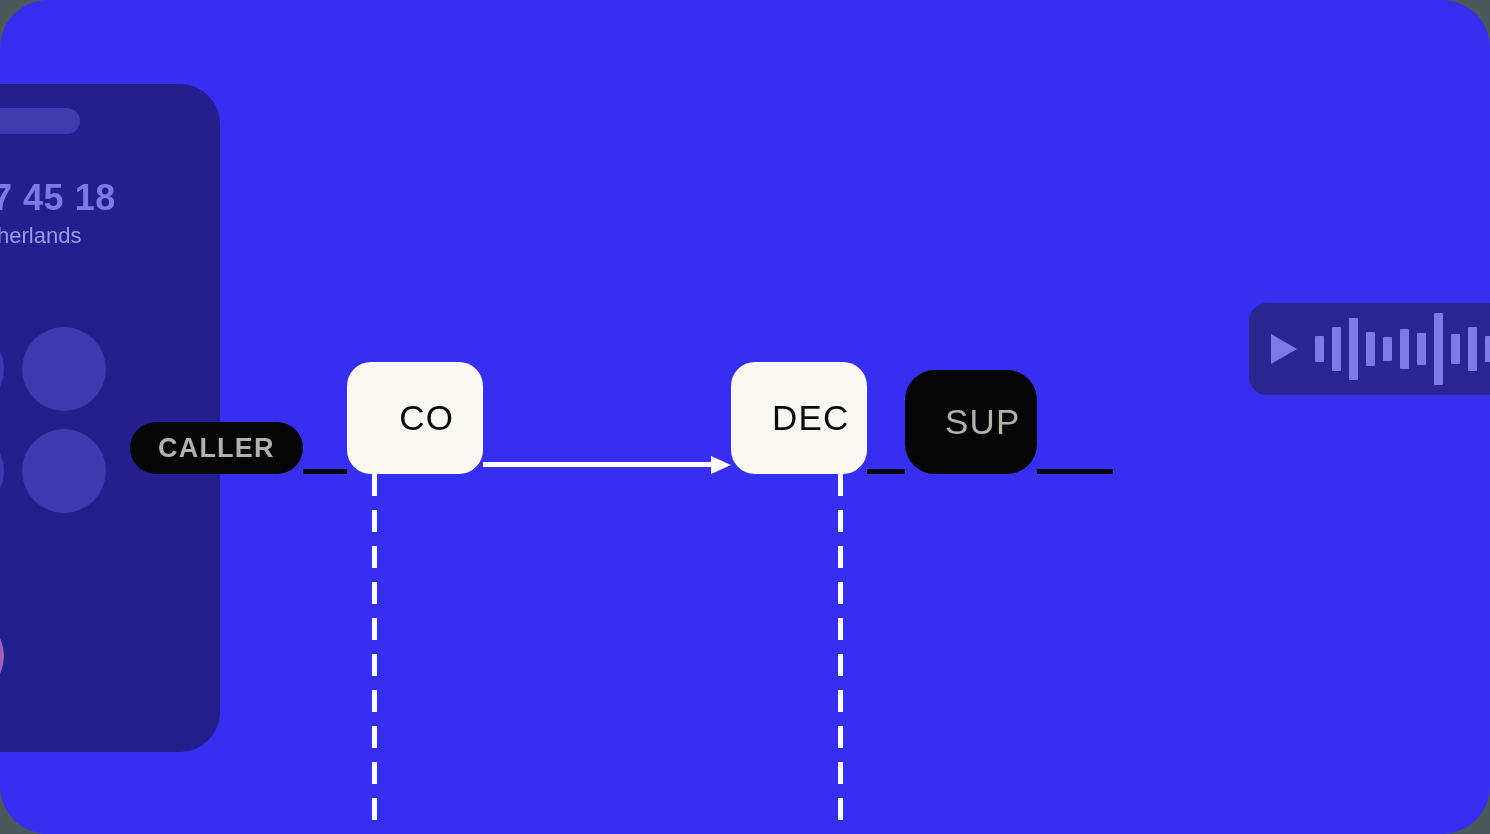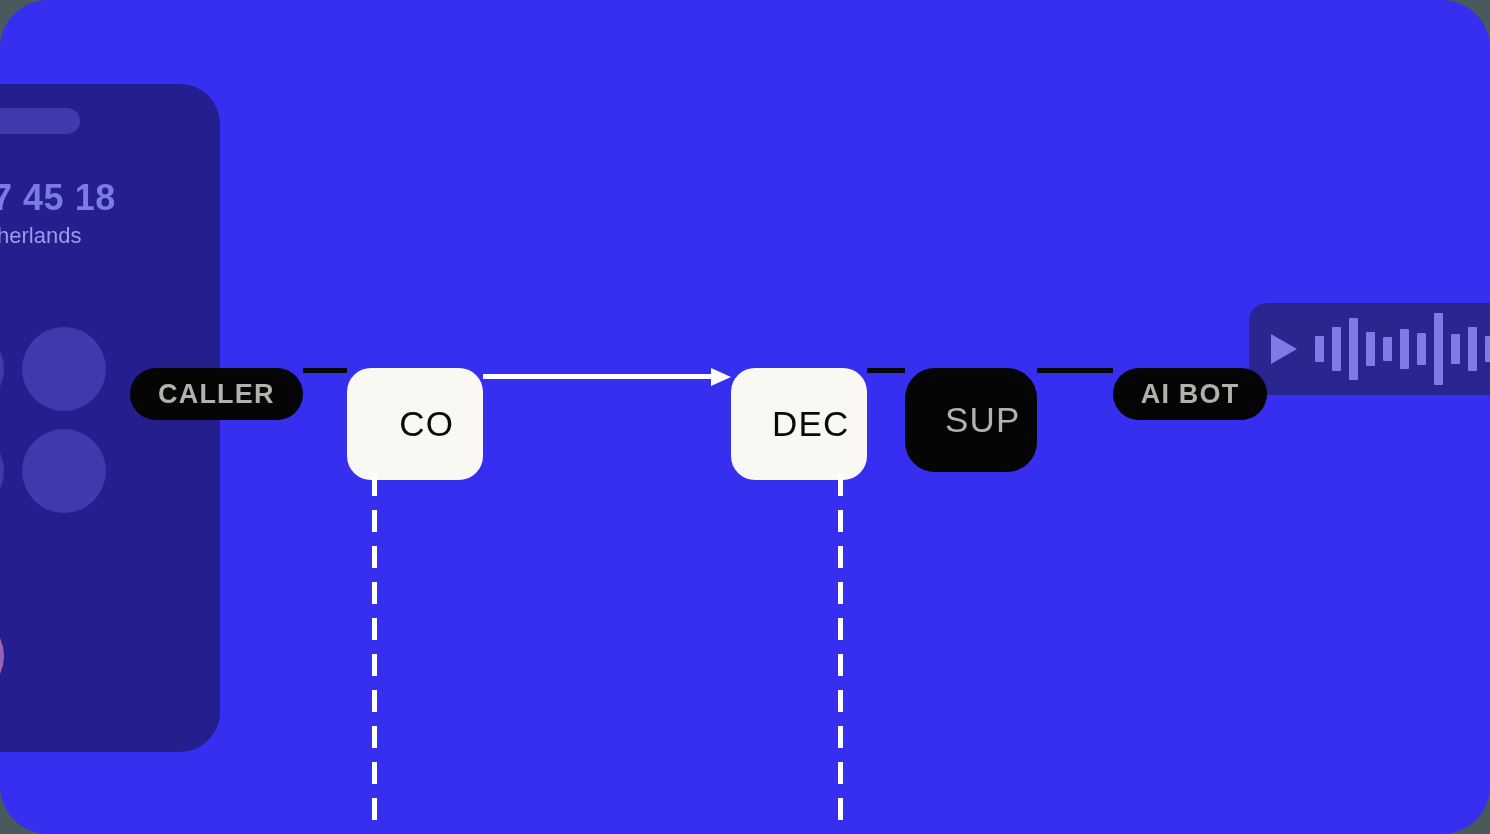--- a/index.html
+++ b/index.html
@@ -127,23 +127,23 @@
   .wave-bar {
     width: 9px;
     background: #7E7BE6;
     border-radius: 1px;
   }
 
   
   .flow {
     position: absolute;
     left: 130px;
-    top: 368px;
-    display: flex;
-    align-items: flex-start;
+    top: 360px;
+    display: flex;
+    align-items: flex-end;
     height: 114px;
   }
   .pill {
     background: #050505;
     color: #B3B1AB;
     border-radius: 30px;
     height: 52px;
     display: flex;
     align-items: center;
     justify-content: center;
@@ -286,19 +286,18 @@
 
     <div class="connector short"></div>
 
     <div class="box dark">SUP</div>
 
     <div class="connector short"></div>
 
 
     <div class="connector short"></div>
 
-    <div class="pill">AI BOT</div>
   </div>
 
   <div class="drop-line co"></div>
   <div class="drop-line dec"></div>
 
 </div>
 
 </body></html>

